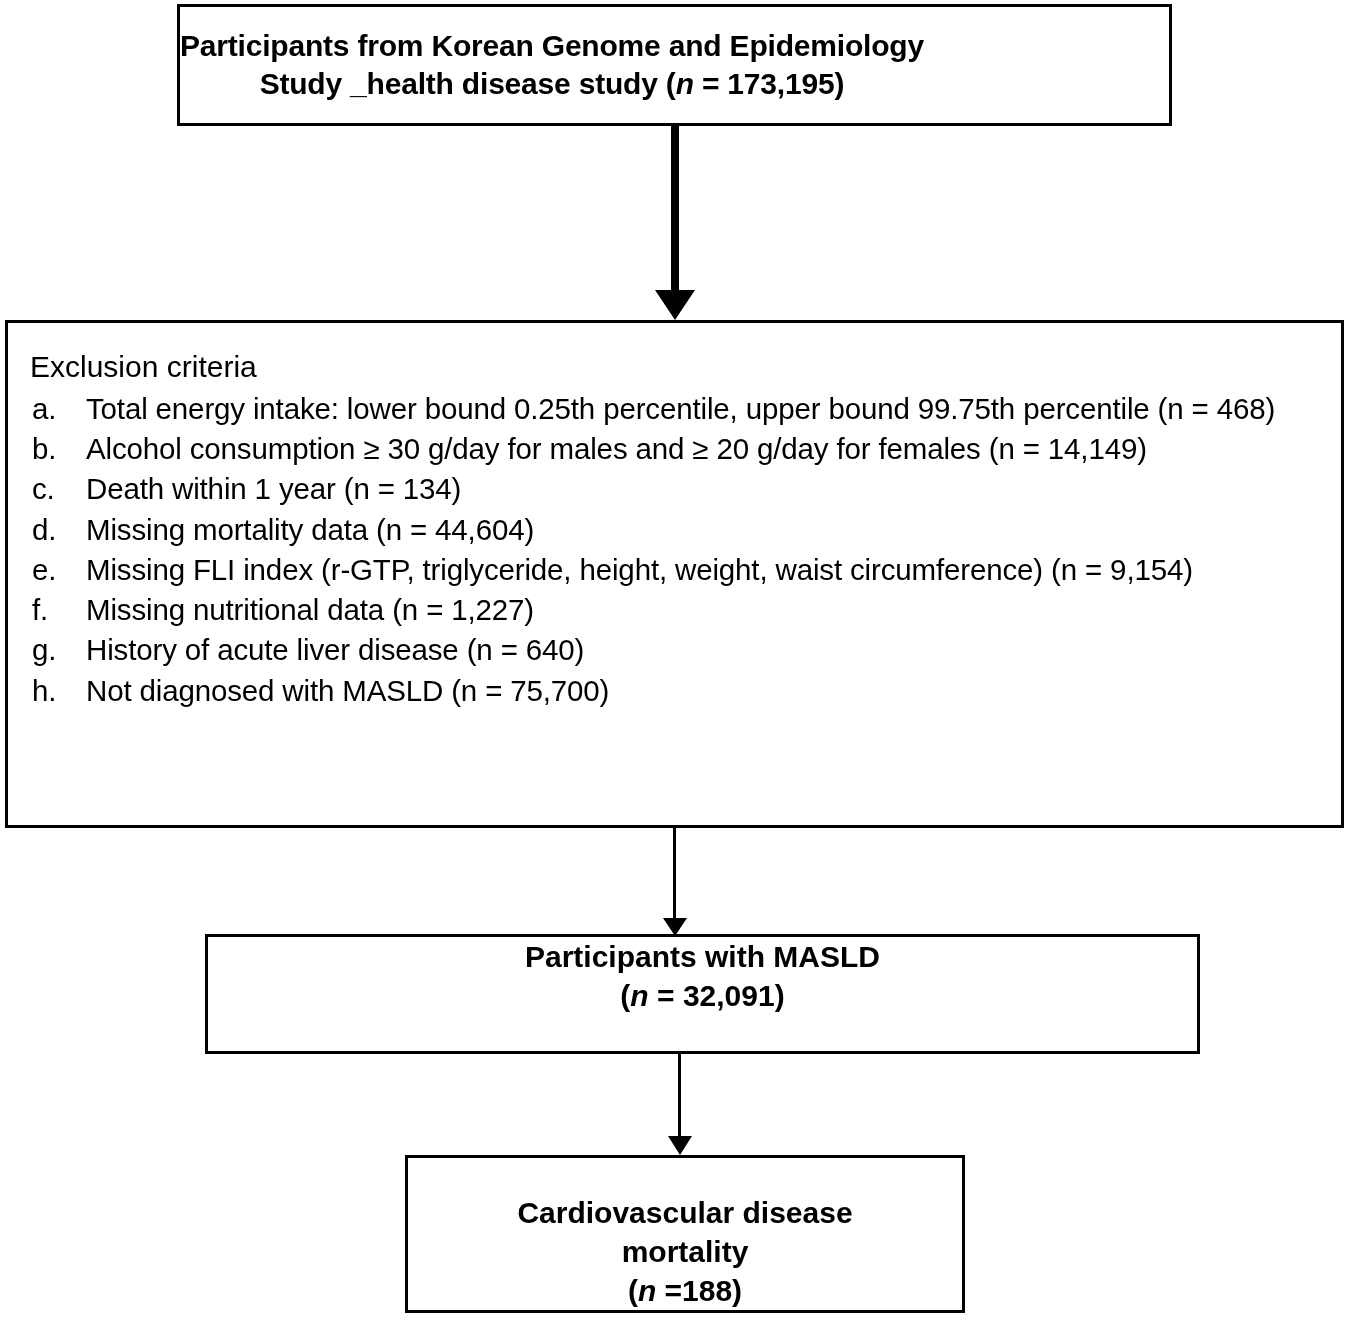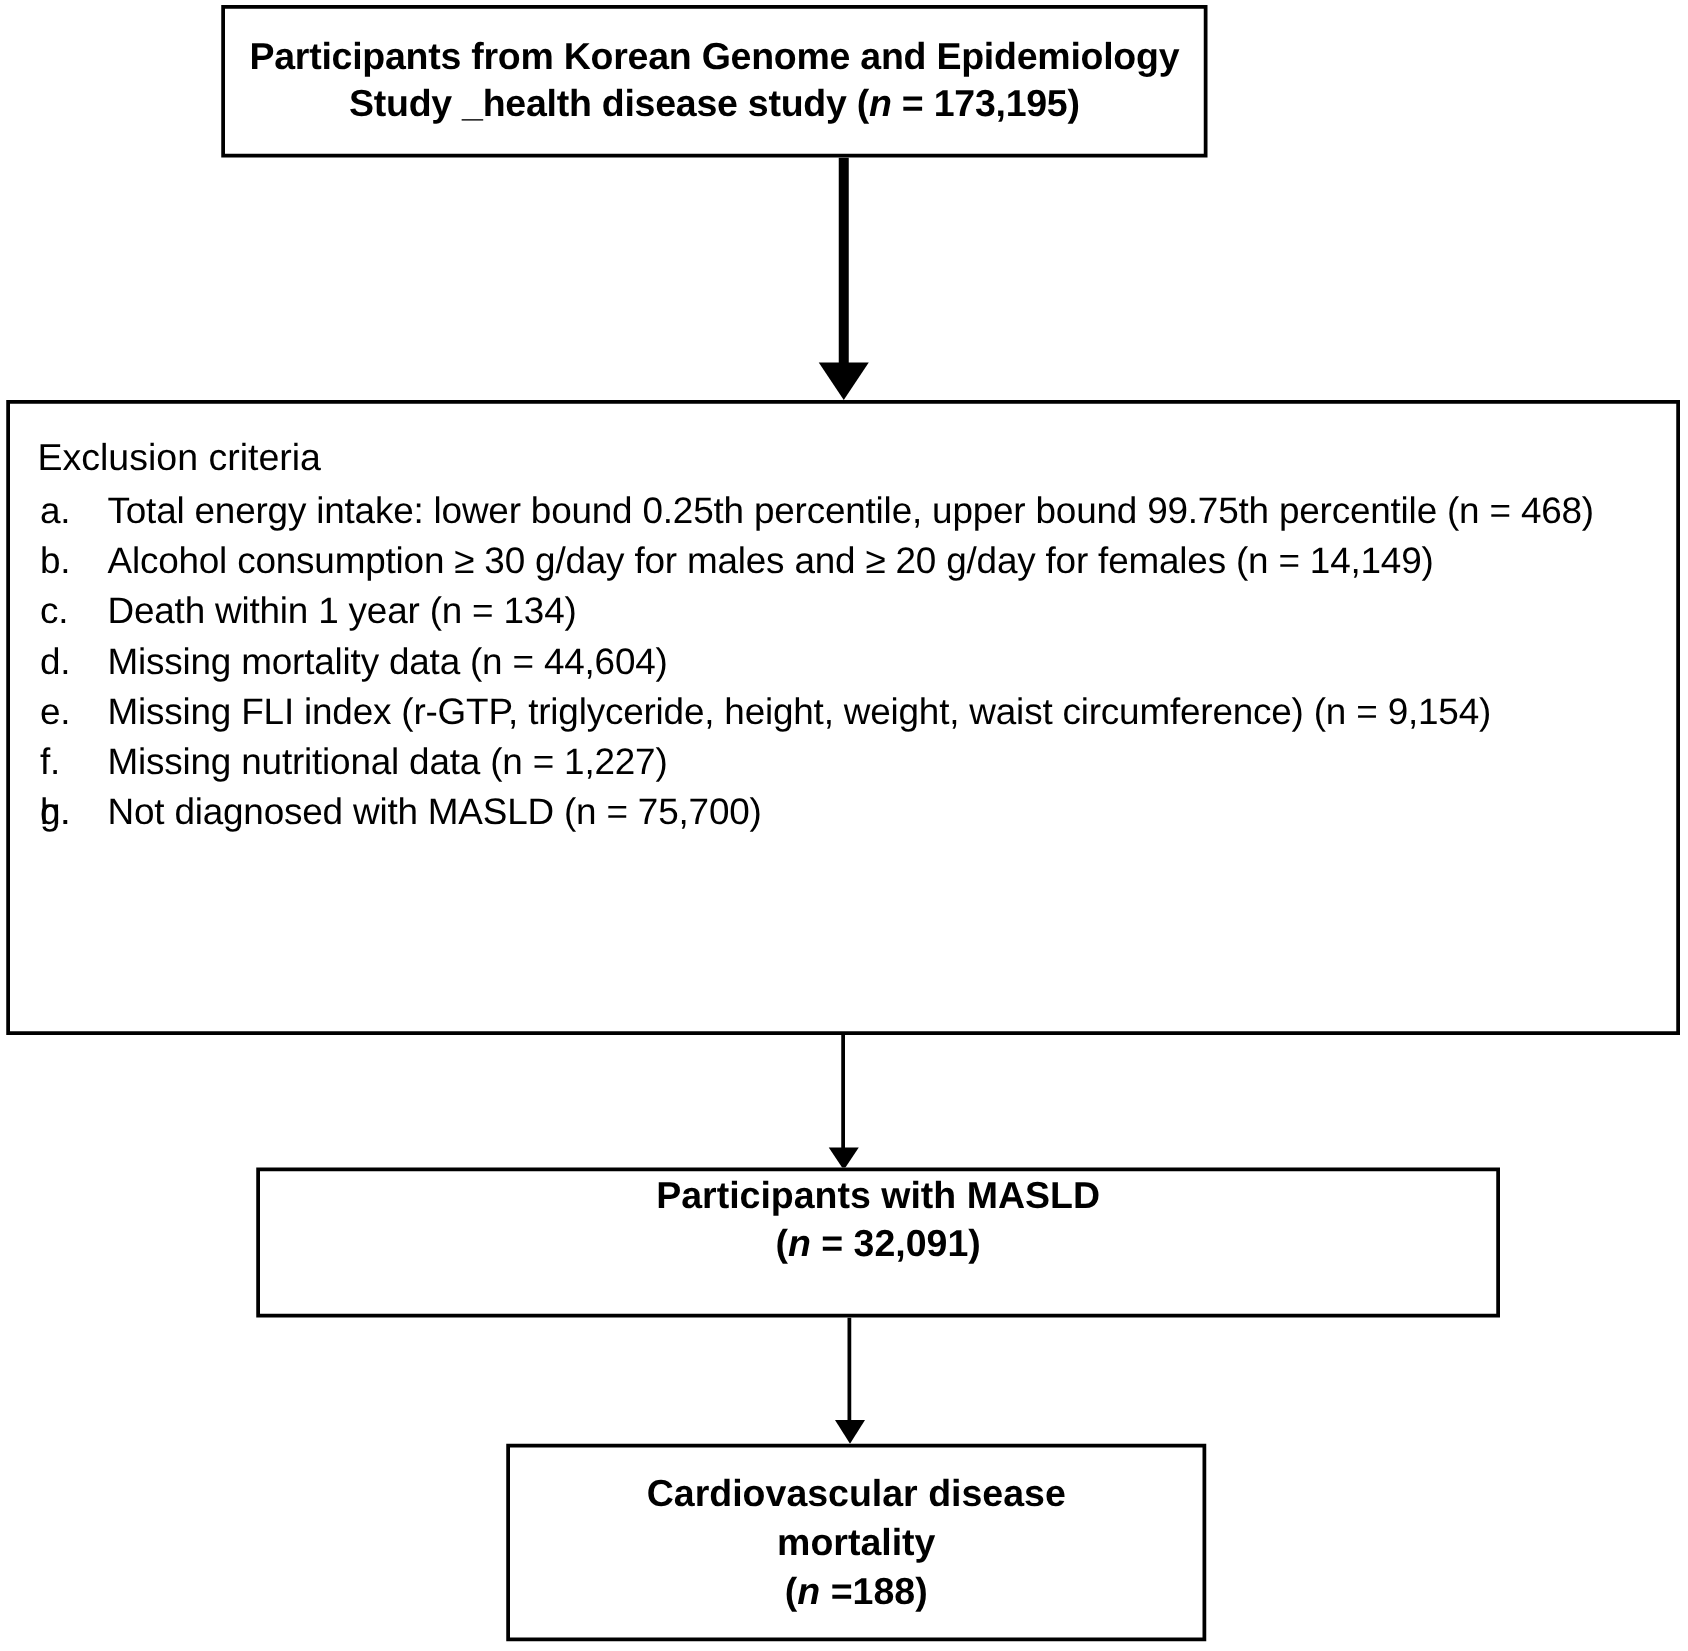--- a/index.html
+++ b/index.html
@@ -22,25 +22,25 @@
     position: absolute;
     box-sizing: border-box;
     border: 3px solid #000000;
     background: #ffffff;
   }
 
   
   #box-top {
     left: 177px;
     top: 4px;
-    width: 789px;
+    width: 995px;
     height: 122px;
     display: flex;
     align-items: center;
-    justify-content: center;
+    justify-content: flex-start;
   }
   .top-text {
     font-size: 30px;
     font-weight: bold;
     line-height: 1.28;
     text-align: center;
     letter-spacing: -0.2px;
   }
   .top-text .ln { display: block; }
 
@@ -102,21 +102,21 @@
 
   
   #box-cvd {
     left: 405px;
     top: 1155px;
     width: 560px;
     height: 158px;
     display: flex;
     flex-direction: column;
     align-items: center;
-    justify-content: center;
+    justify-content: flex-end;
   }
   .cvd-line {
     font-size: 30px;
     font-weight: bold;
     line-height: 1.3;
     text-align: center;
   }
 
   
   .arrow {
@@ -169,20 +169,21 @@
       <li>
         <span class="marker">e.</span>
         <span>Missing FLI index (r-GTP, triglyceride, height, weight, waist circumference) (n = 9,154)</span>
       </li>
       <li>
         <span class="marker">f.</span>
         <span>Missing nutritional data (n = 1,227)</span>
       </li>
       <li>
         <span class="marker">g.</span>
+        <span>History of acute liver disease (n = 640)</span>
       </li>
       <li>
         <span class="marker">h.</span>
         <span>Not diagnosed with MASLD (n = 75,700)</span>
       </li>
     </ul>
   </div>
 
   <div class="arrow" id="arrow-2">
     <svg width="50" height="110" viewBox="0 0 50 110" xmlns="http://www.w3.org/2000/svg" aria-hidden="true">

